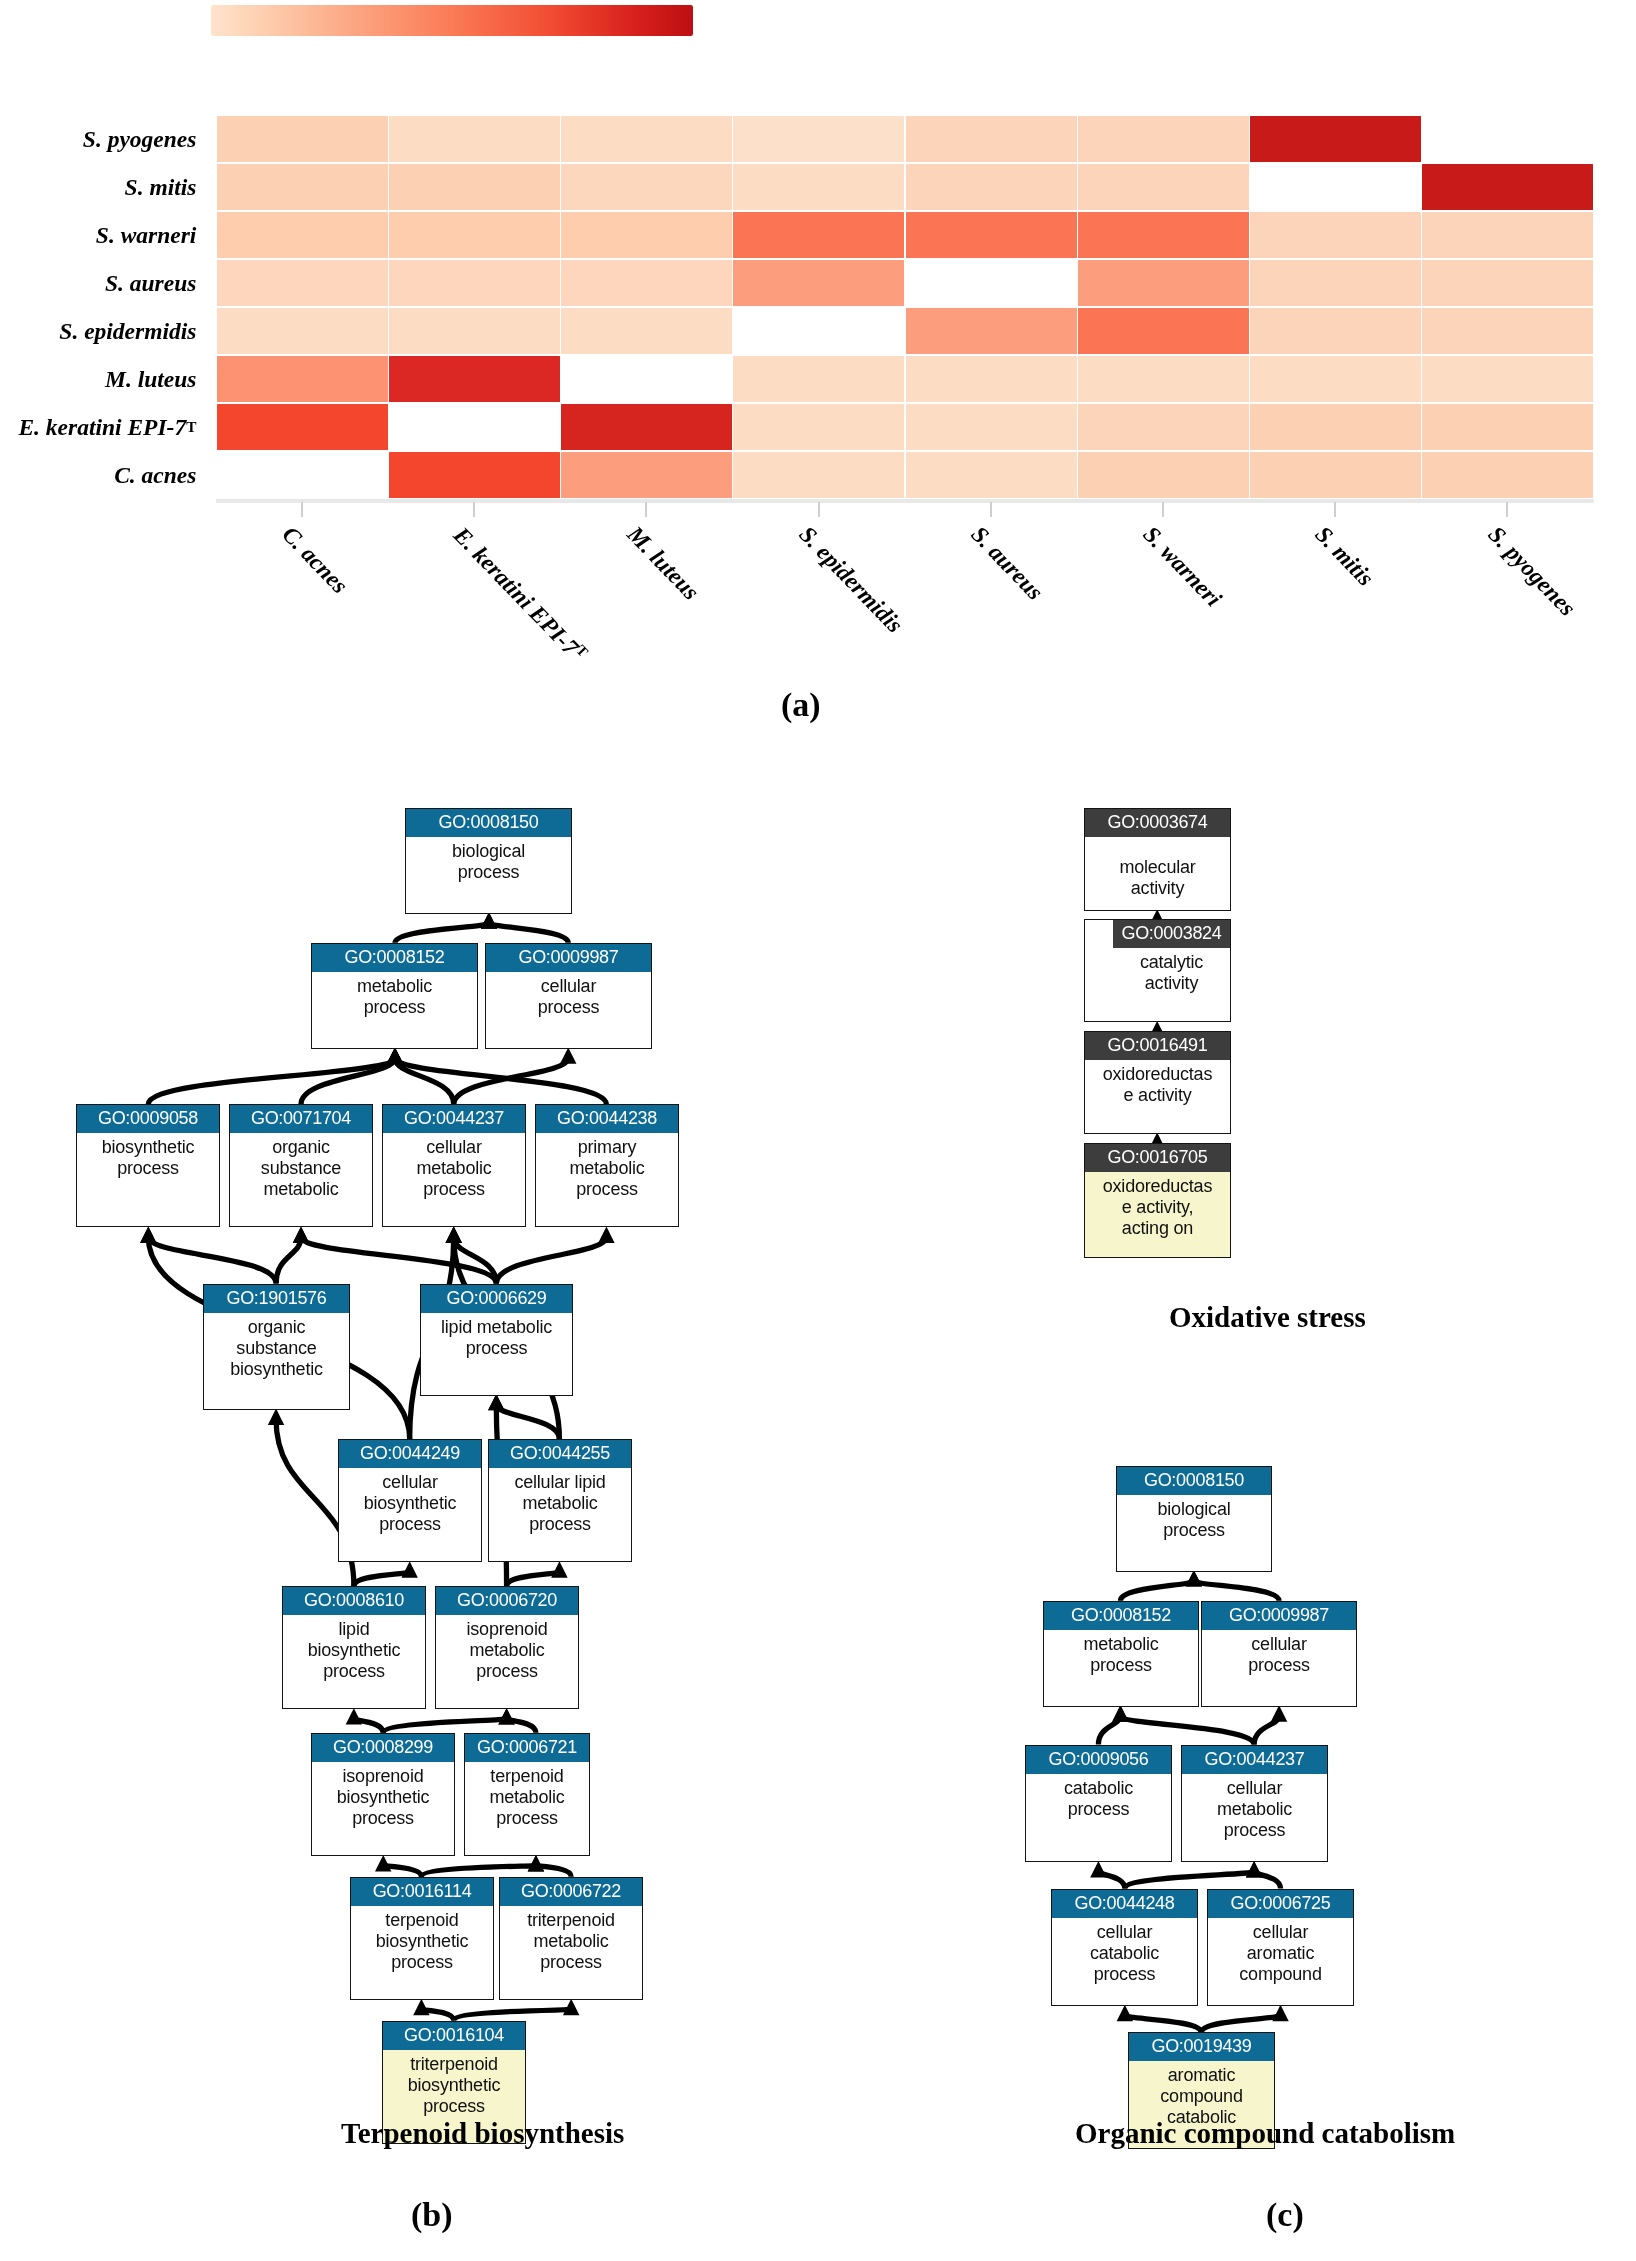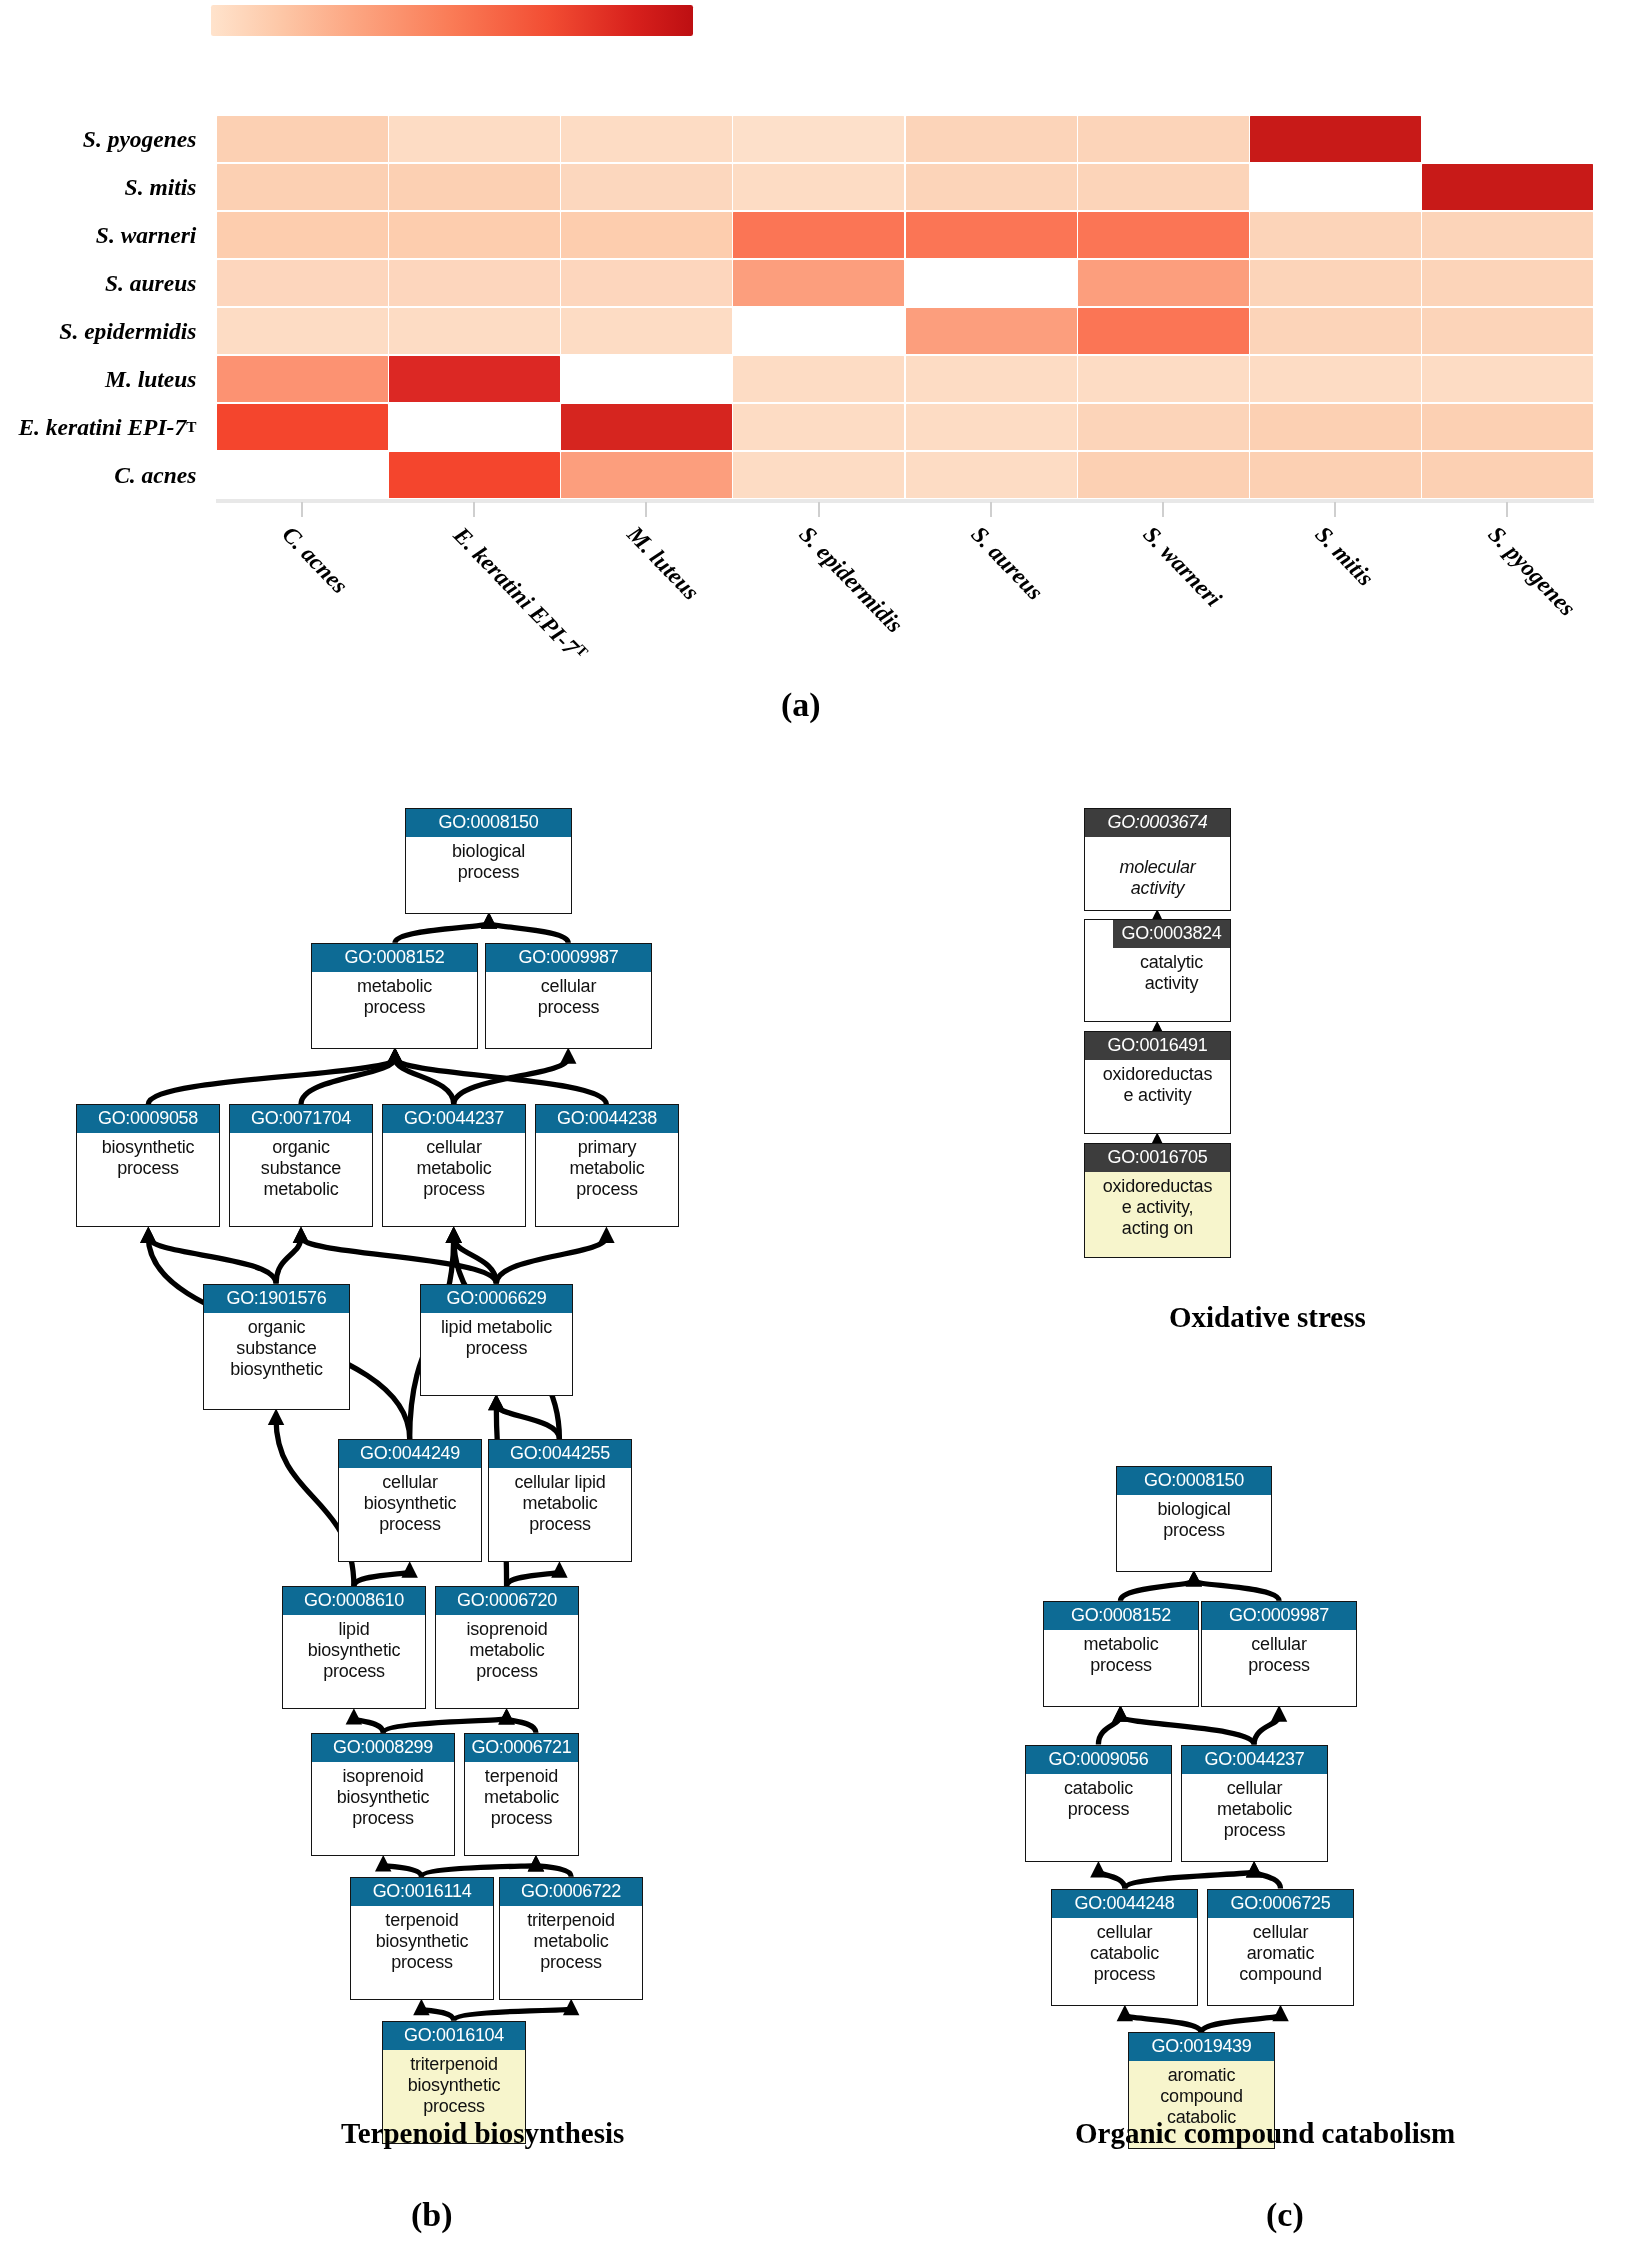--- a/index.html
+++ b/index.html
@@ -346,21 +346,21 @@
       </div>
     </div>
     <div class="go-box" style="left: 311px; top: 1733px; width: 144px; height: 123px;">
       <div class="go-hdr">GO:0008299</div>
       <div class="go-body" style="height: 96px;">
         <div>isoprenoid</div>
         <div>biosynthetic</div>
         <div>process</div>
       </div>
     </div>
-    <div class="go-box" style="left: 464px; top: 1733px; width: 115px; height: 123px;">
+    <div class="go-box" style="left: 464px; top: 1733px; width: 126px; height: 123px;">
       <div class="go-hdr">GO:0006721</div>
       <div class="go-body" style="height: 96px;">
         <div>terpenoid</div>
         <div>metabolic</div>
         <div>process</div>
       </div>
     </div>
     <div class="go-box" style="left: 350px; top: 1877px; width: 144px; height: 123px;">
       <div class="go-hdr">GO:0016114</div>
       <div class="go-body" style="height: 96px;">
@@ -391,21 +391,21 @@
 
 <div id="panel-ox" class="go-layer" style="left:881px;top:0;width:755px;height:1351px;">
     <svg class="edges" width="755px" height="1351px" viewBox="0 0 1285 2300">
       <path class="edge" d="M 470 1565 C 470 1557.5, 470 1557.5, 470 1566"></path>
       <polygon class="arrowhead" points="456,1576 484,1576 470,1548"></polygon>
       <path class="edge" d="M 470 1755 C 470 1747.5, 470 1747.5, 470 1756"></path>
       <polygon class="arrowhead" points="456,1766 484,1766 470,1738"></polygon>
       <path class="edge" d="M 470 1945 C 470 1937.5, 470 1937.5, 470 1946"></path>
       <polygon class="arrowhead" points="456,1956 484,1956 470,1928"></polygon>
     </svg>
-    <div class="go-box gray" style="left: 203px; top: 808px; width: 147px; height: 103px; font-style: italic;">
+    <div class="go-box gray" style="left: 203px; top: 808px; width: 147px; height: 103px;">
       <div class="go-hdr">GO:0003674</div>
       <div class="go-body" style="height: 76px; margin-top: 16px;">
         <div>molecular</div>
         <div>activity</div>
       </div>
     </div>
     <div class="go-box gray" style="left: 203px; top: 919px; width: 147px; height: 103px; padding-left: 28px;">
       <div class="go-hdr">GO:0003824</div>
       <div class="go-body" style="height: 76px;">
         <div>catalytic</div>

